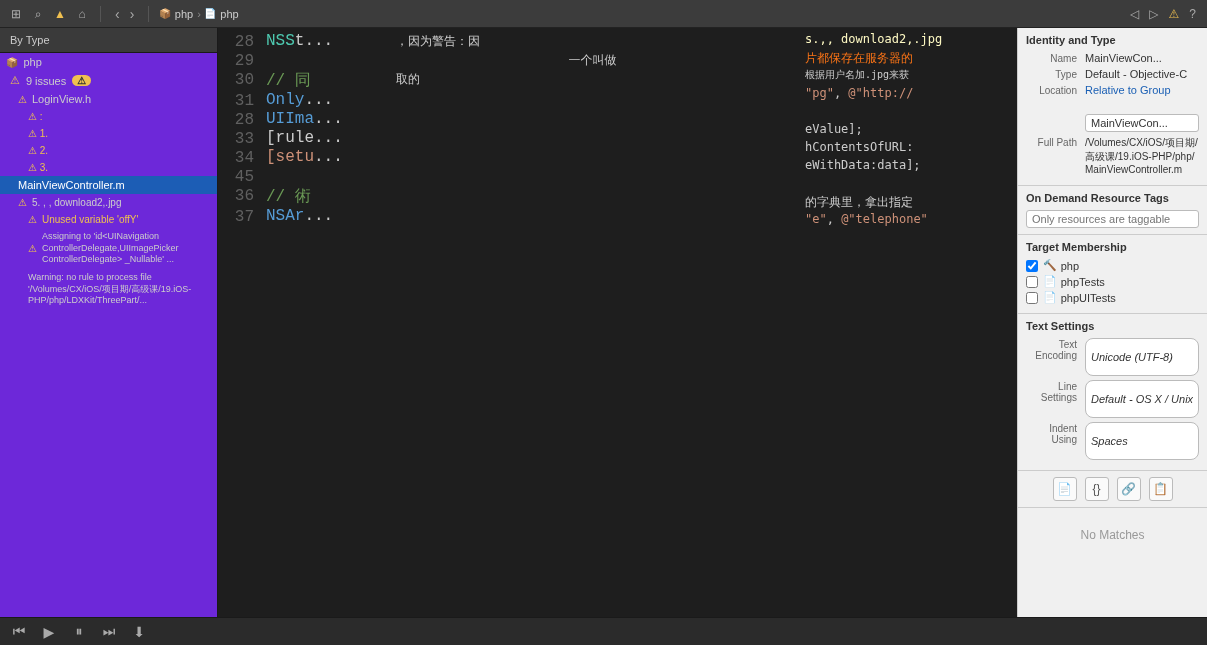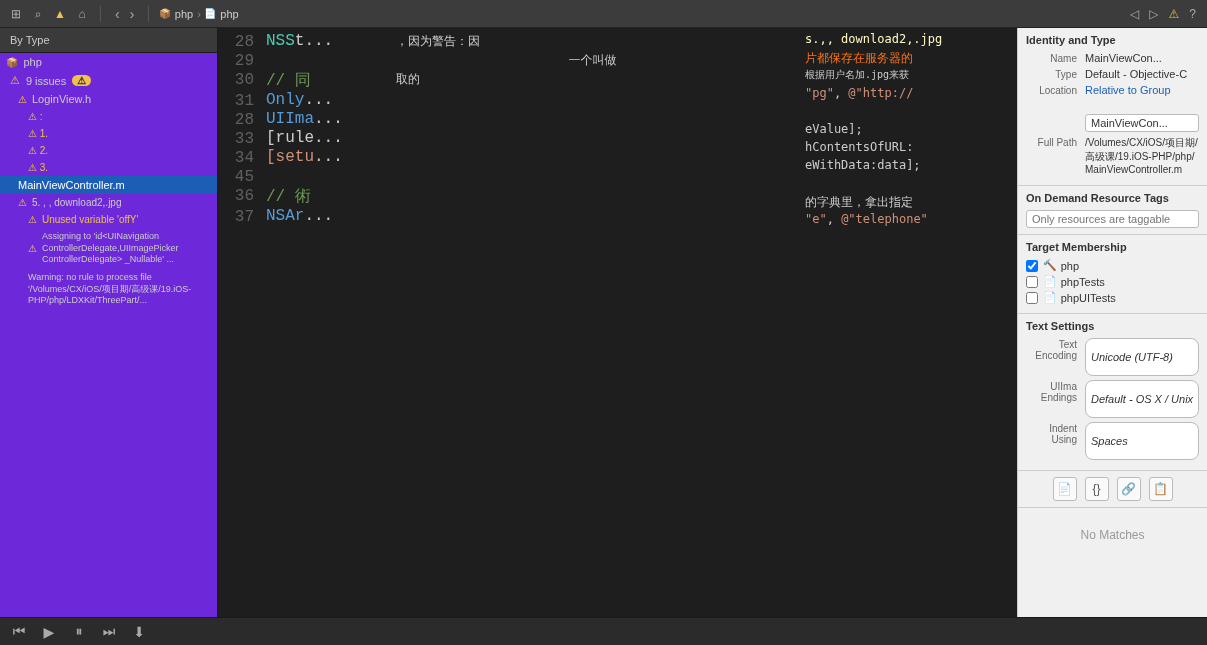--- a/index.html
+++ b/index.html
@@ -644,21 +644,21 @@
 
     <div class="right-section">
       <div class="right-section-title">Text Settings</div>
       <div class="right-row">
         <span class="right-label">Text Encoding</span>
         <select class="right-select">
           <option>Unicode (UTF-8)</option>
         </select>
       </div>
       <div class="right-row">
-        <span class="right-label">UIIma Endings</span>
+        <span class="right-label">Line Settings</span>
         <select class="right-select">
           <option>Default - OS X / Unix</option>
         </select>
       </div>
       <div class="right-row">
         <span class="right-label">Indent Using</span>
         <select class="right-select">
           <option>Spaces</option>
         </select>
       </div>

